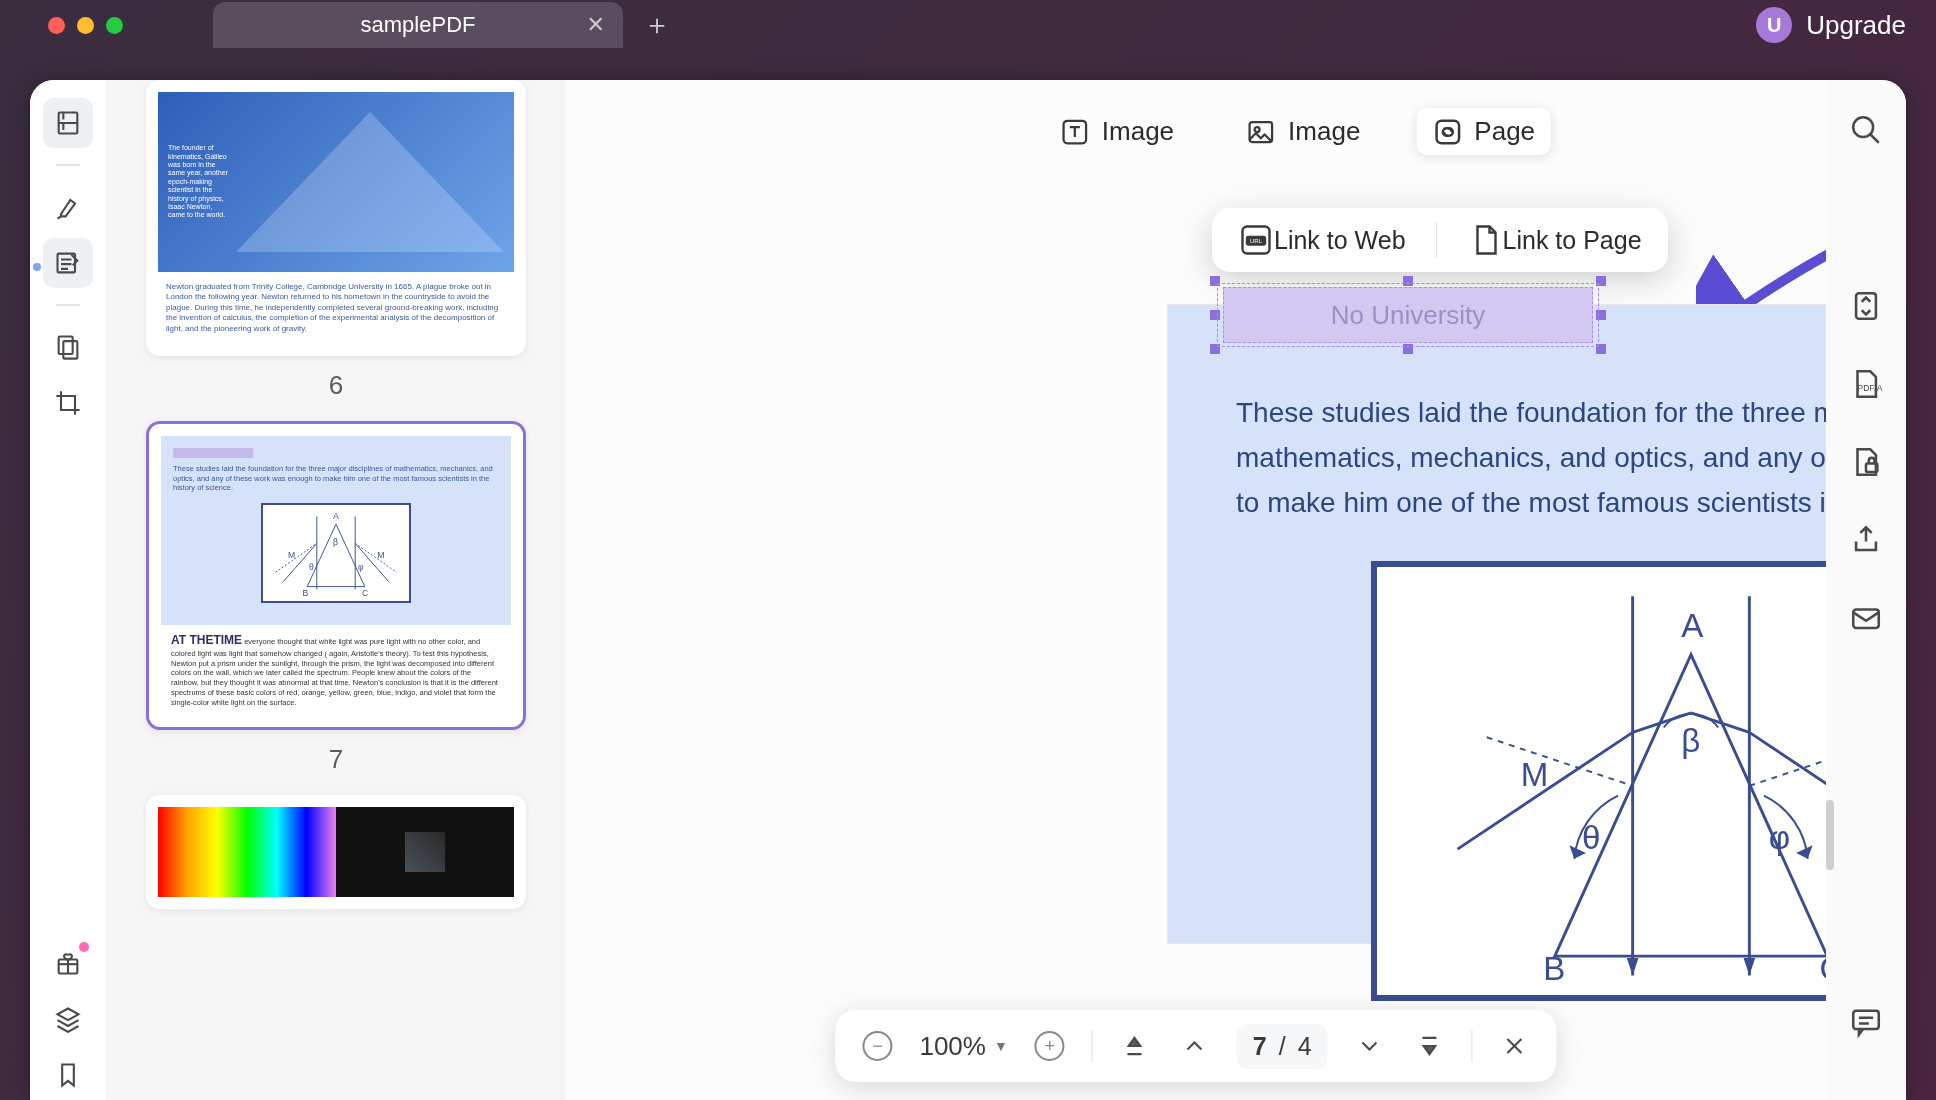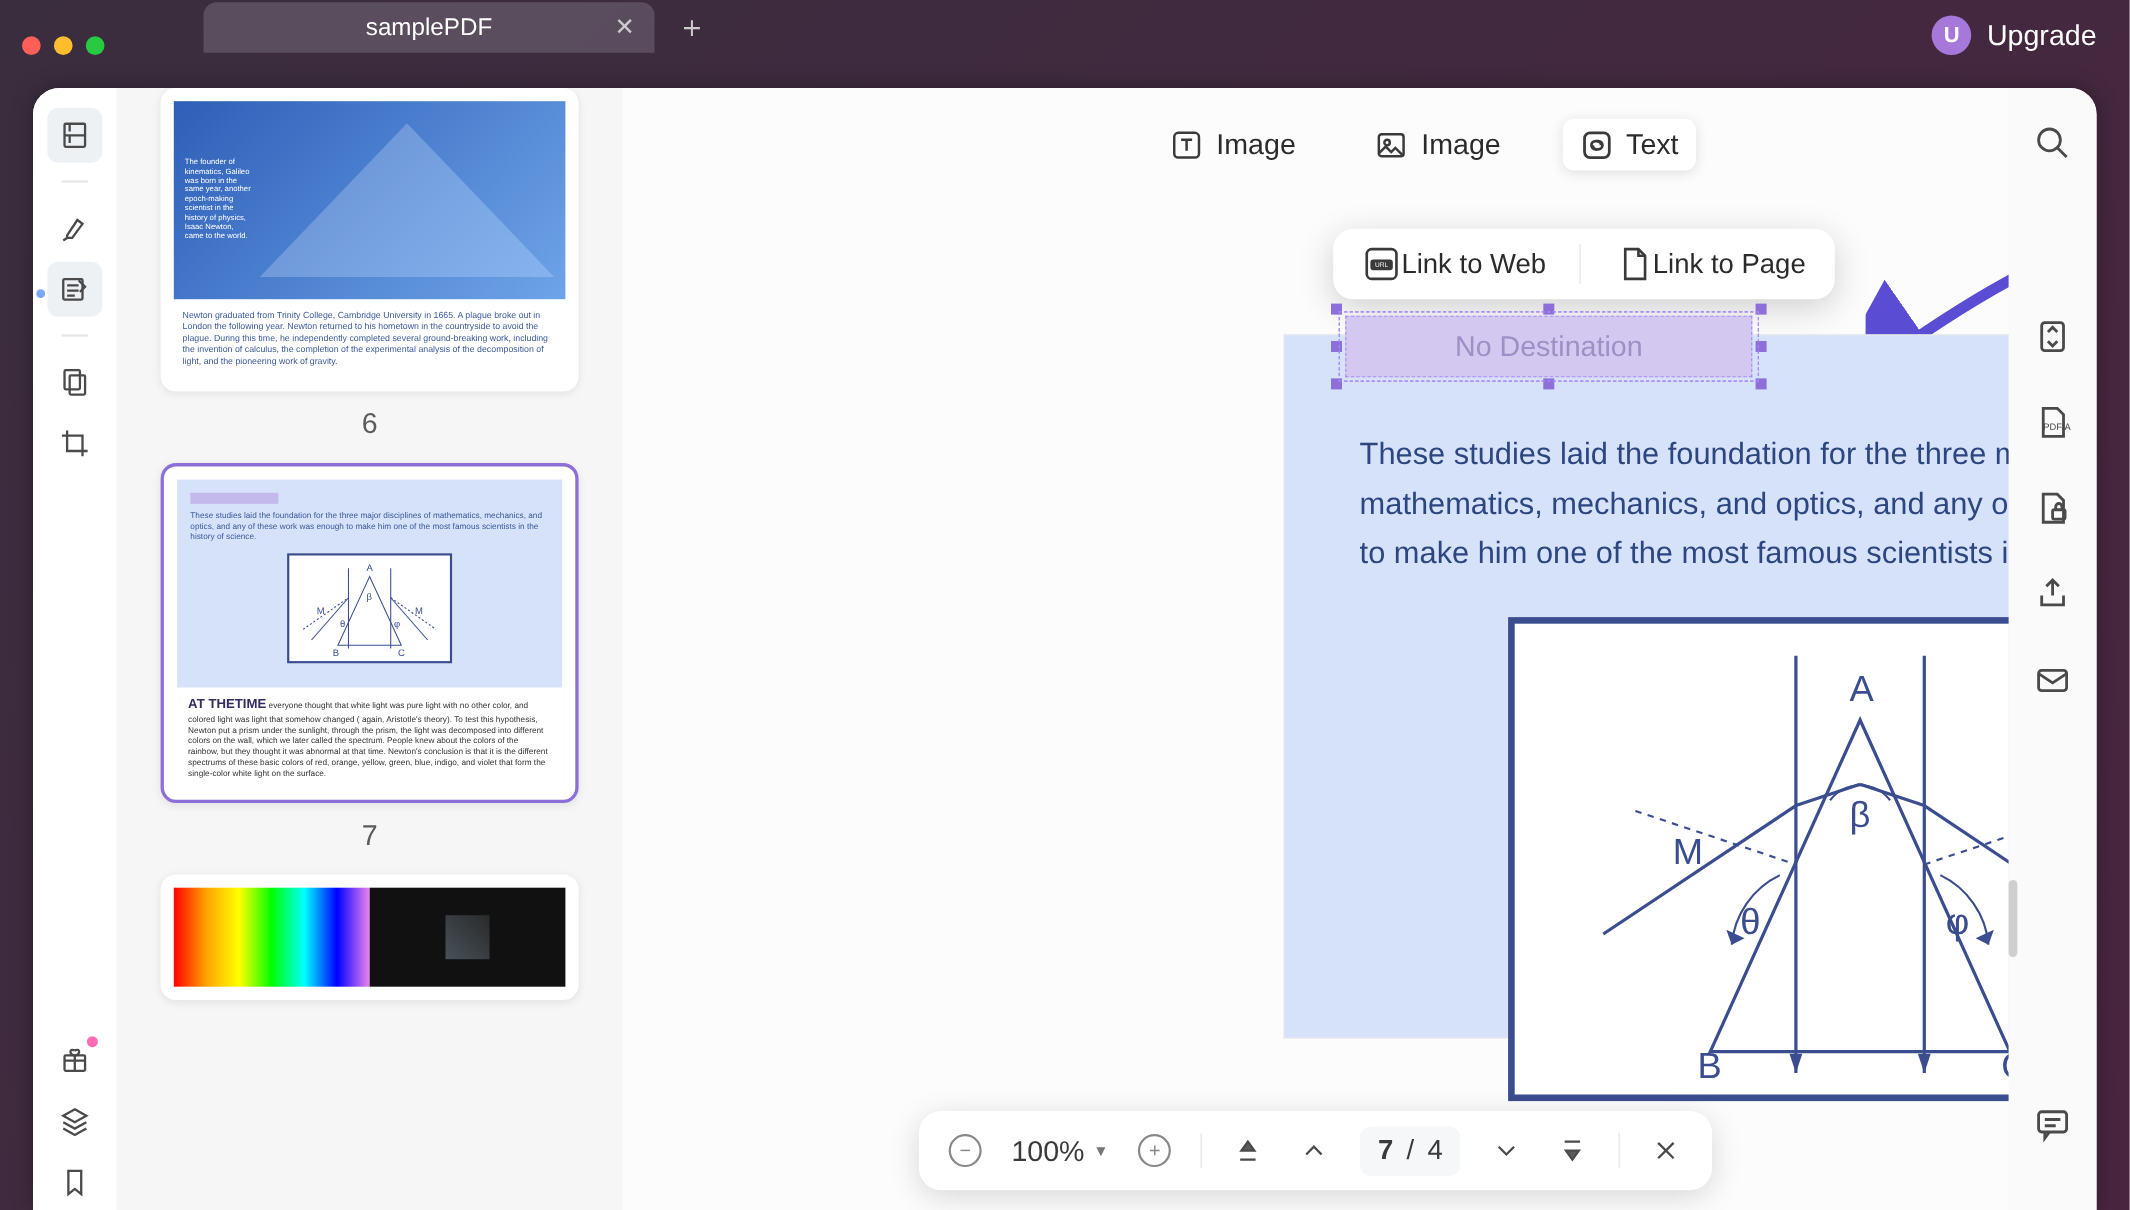--- a/index.html
+++ b/index.html
@@ -7,22 +7,23 @@
 body {
   width: 1936px;
   height: 1100px;
   background: linear-gradient(135deg, #3a2d3e 0%, #4a2540 100%);
   overflow: hidden;
 }
 
 .titlebar {
   height: 50px;
   display: flex;
-  align-items: flex-end;
-  padding: 0 20px;
+  align-items: center;
+  padding: 16px 20px;
+  margin-left: 28px;
 }
 
 .traffic-lights { display: flex; gap: 12px; }
 .traffic-light { width: 17px; height: 17px; border-radius: 50%; }
 .tl-red { background: #ff5f57; }
 .tl-yellow { background: #ffbd2e; }
 .tl-green { background: #28ca42; }
 
 .tabs { display: flex; margin-left: 90px; align-items: center; flex: 1; height: 100%; }
 .tab {
@@ -443,21 +444,21 @@
             <path d="M3 18l5-5 4 4 3-3 6 6"></path>
           </svg>
         <span>Image</span>
       </div>
       <div class="edit-tool active">
         <svg viewBox="0 0 24 24" stroke="#3a3a3a" fill="none" stroke-width="2">
             <rect x="3" y="3" width="18" height="18" rx="4"></rect>
             <path d="M9 12a3 3 0 003 3h1a3 3 0 000-6h-1"></path>
             <path d="M15 12a3 3 0 00-3-3h-1a3 3 0 000 6h1"></path>
           </svg>
-        <span>Text</span>
+        <span>Page</span>
       </div>
     </div>
 
     <div class="link-popup">
       <div class="link-popup-item">
         <svg viewBox="0 0 24 24" stroke="#3a3a3a" fill="none" stroke-width="1.6">
             <rect x="3" y="3" width="18" height="18" rx="3"></rect>
             <rect x="6" y="10" width="12" height="5" rx="1" fill="#3a3a3a"></rect>
             <text x="8" y="14" font-size="4" fill="#fff" stroke="none">URL</text>
           </svg>
@@ -487,21 +488,21 @@
         <div class="handle h-tl"></div>
           <div class="handle h-tm"></div>
           <div class="handle h-tr"></div>
         <div class="handle h-ml"></div>
           <div class="handle h-mr"></div>
         <div class="handle h-bl"></div>
           <div class="handle h-bm"></div>
           <div class="handle h-br"></div>
       </div>
       <div class="link-annotation-box">
-        <span>No Destination</span>
+        <span>No University</span>
       </div>
 
       <p class="main-paragraph">These studies laid the foundation for the three major disciplines of mathematics, mechanics, and optics, and any of these work was enough to make him one of the most famous scientists in the history of science.</p>
 
       <div class="prism-diagram">
         <svg viewBox="0 0 640 440" width="100%" height="100%">
           <g stroke="#3a4d8f" stroke-width="3" fill="none">
             <line x1="260" y1="30" x2="260" y2="420"></line>
             <line x1="380" y1="30" x2="380" y2="420"></line>
             <polygon points="320,90 180,400 460,400"></polygon>

